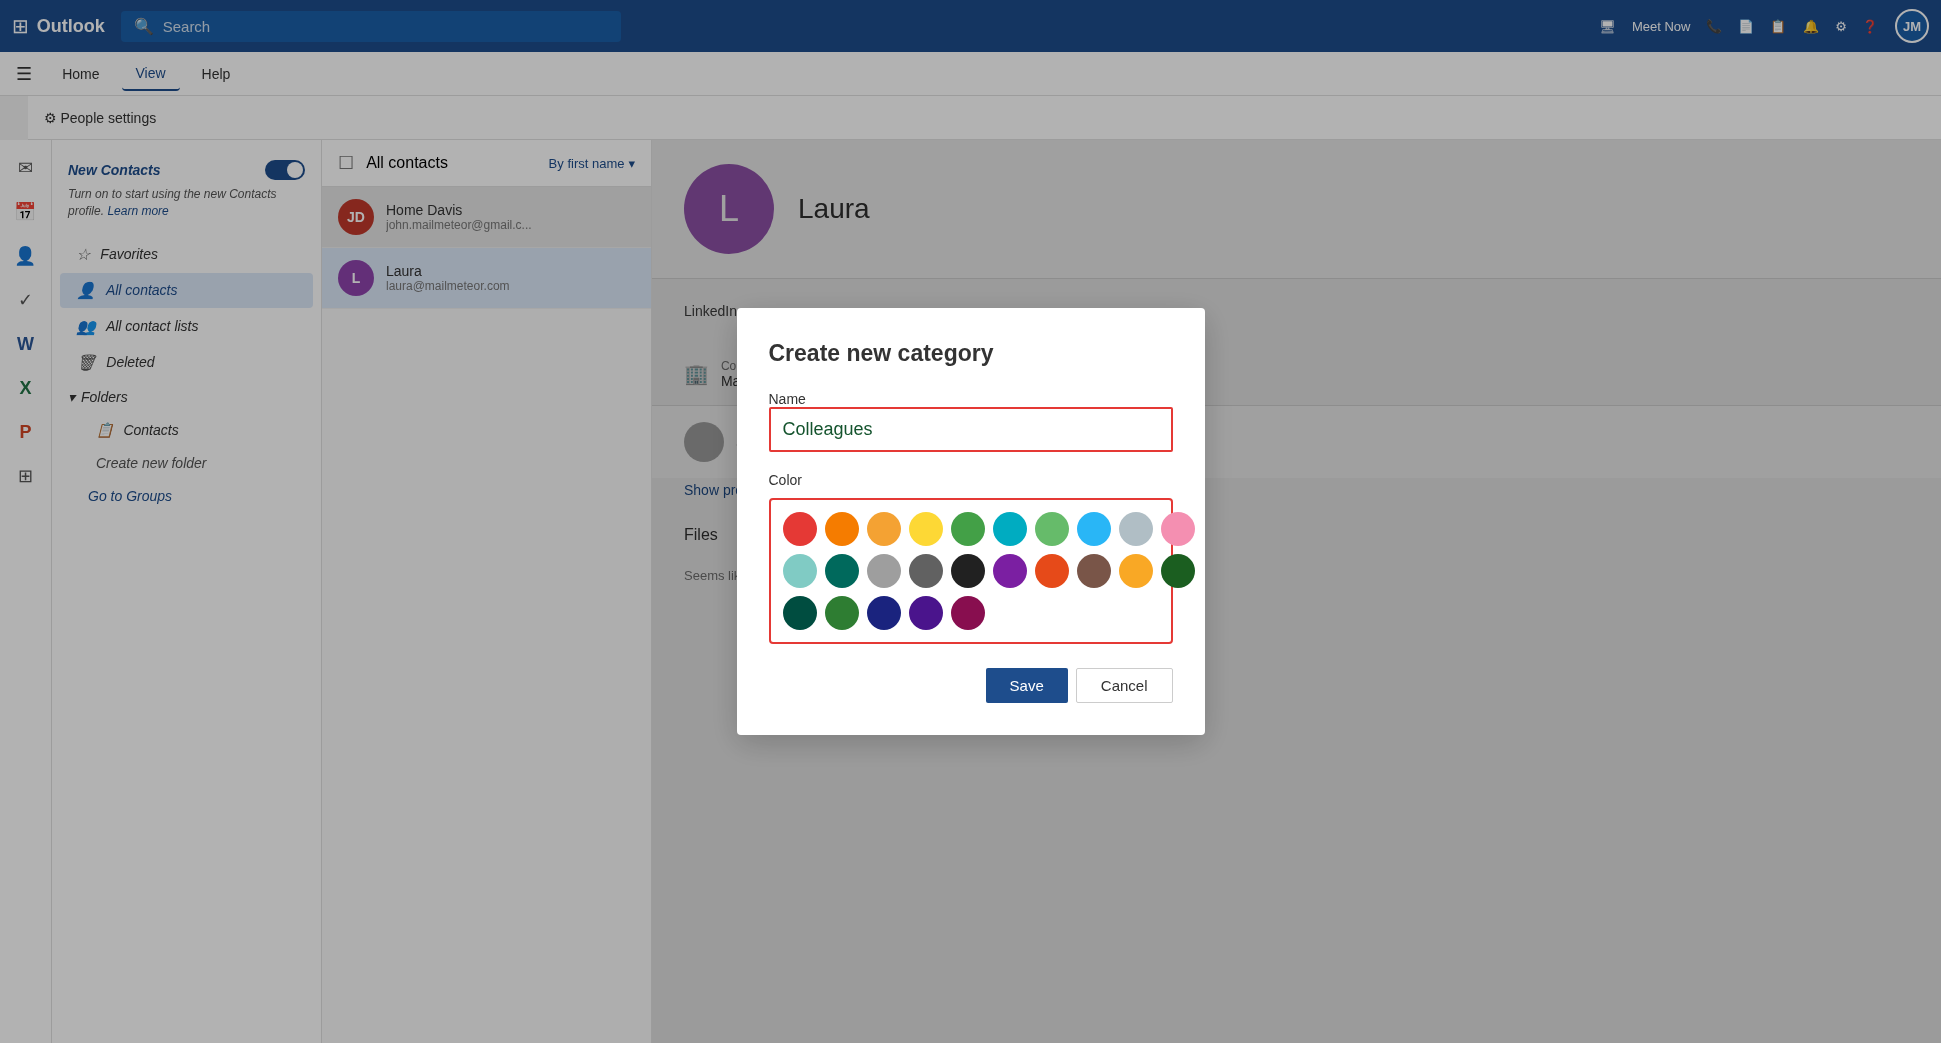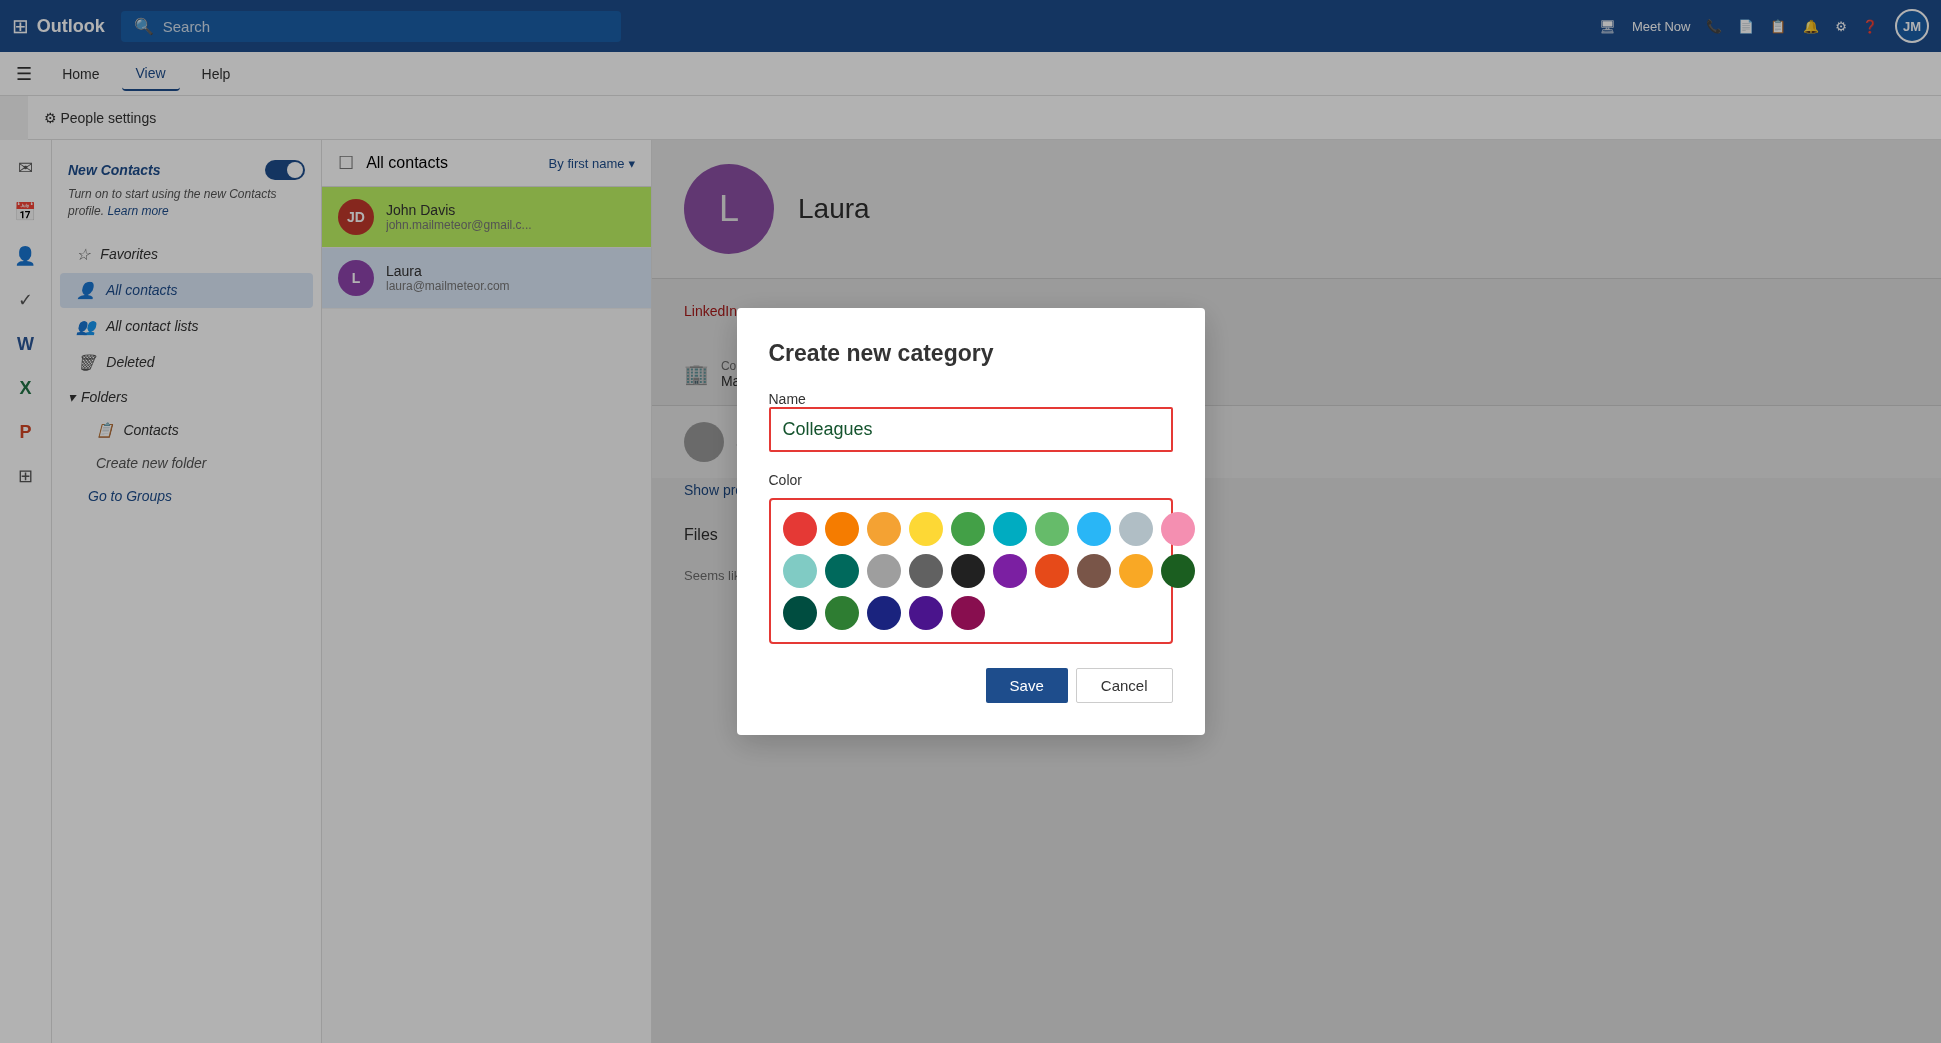--- a/index.html
+++ b/index.html
@@ -118,21 +118,21 @@
     .contact-list-header {
       display: flex; align-items: center; padding: 12px 16px;
       border-bottom: 1px solid #e0e0e0; background: white; gap: 12px;
     }
     .sort-btn {
       display: flex; align-items: center; gap: 4px;
       font-size: 13px; color: #1e4d8c; cursor: pointer; margin-left: auto;
     }
     .contact-item {
       display: flex; align-items: center; padding: 12px 16px;
-      cursor: pointer; gap: 12px; background: #bef264;
+      cursor: pointer; gap: 12px; background: #e5e5e5;
       border-bottom: 1px solid #f0f0f0;
     }
     .contact-item.active { background: #dce8f8; }
     .contact-avatar {
       width: 36px; height: 36px; border-radius: 50%;
       display: flex; align-items: center; justify-content: center;
       font-size: 14px; font-weight: 600; color: white; flex-shrink: 0;
     }
     .contact-info { flex: 1; min-width: 0; }
     .contact-name { font-size: 14px; font-weight: 500; color: #333; }
@@ -147,21 +147,21 @@
       display: flex; align-items: center; padding: 24px 32px; gap: 24px;
       background: white; border-bottom: 1px solid #e0e0e0;
     }
     .detail-avatar {
       width: 90px; height: 90px; border-radius: 50%;
       background: #9b59b6; display: flex; align-items: center; justify-content: center;
       color: white; font-size: 36px; font-weight: 300;
     }
     .detail-name { font-size: 28px; font-weight: 300; color: #333; }
     .detail-content { padding: 24px 32px; }
-    .linkedin-badge { color: #b91c1c; font-size: 14px; }
+    .linkedin-badge { color: #404040; font-size: 14px; }
 
     .profile-matches {
       display: flex; align-items: center; padding: 16px 32px;
       gap: 12px; background: white; border-top: 1px solid #e0e0e0;
     }
     .profile-avatar { width: 40px; height: 40px; border-radius: 50%; background: #ccc; overflow: hidden; }
     .profile-text { font-size: 13px; color: #555; }
     .show-matches { color: #1e4d8c; font-size: 14px; cursor: pointer; padding: 4px 32px; }
 
     .files-section { padding: 24px 32px; }
@@ -310,21 +310,21 @@
       <span style="font-size:18px;color:#777;">☐</span>
       <span>All contacts</span>
       <div class="sort-btn">
         <span>By first name</span>
         <span>▾</span>
       </div>
     </div>
     <div class="contact-item">
       <div class="contact-avatar" style="background:#c0392b;">JD</div>
       <div class="contact-info">
-        <div class="contact-name">John Davis</div>
+        <div class="contact-name">Home Davis</div>
         <div class="contact-email">john.mailmeteor@gmail.c...</div>
       </div>
     </div>
     <div class="contact-item active">
       <div class="contact-avatar" style="background:#8e44ad;">L</div>
       <div class="contact-info">
         <div class="contact-name">Laura</div>
         <div class="contact-email">laura@mailmeteor.com</div>
       </div>
     </div>

